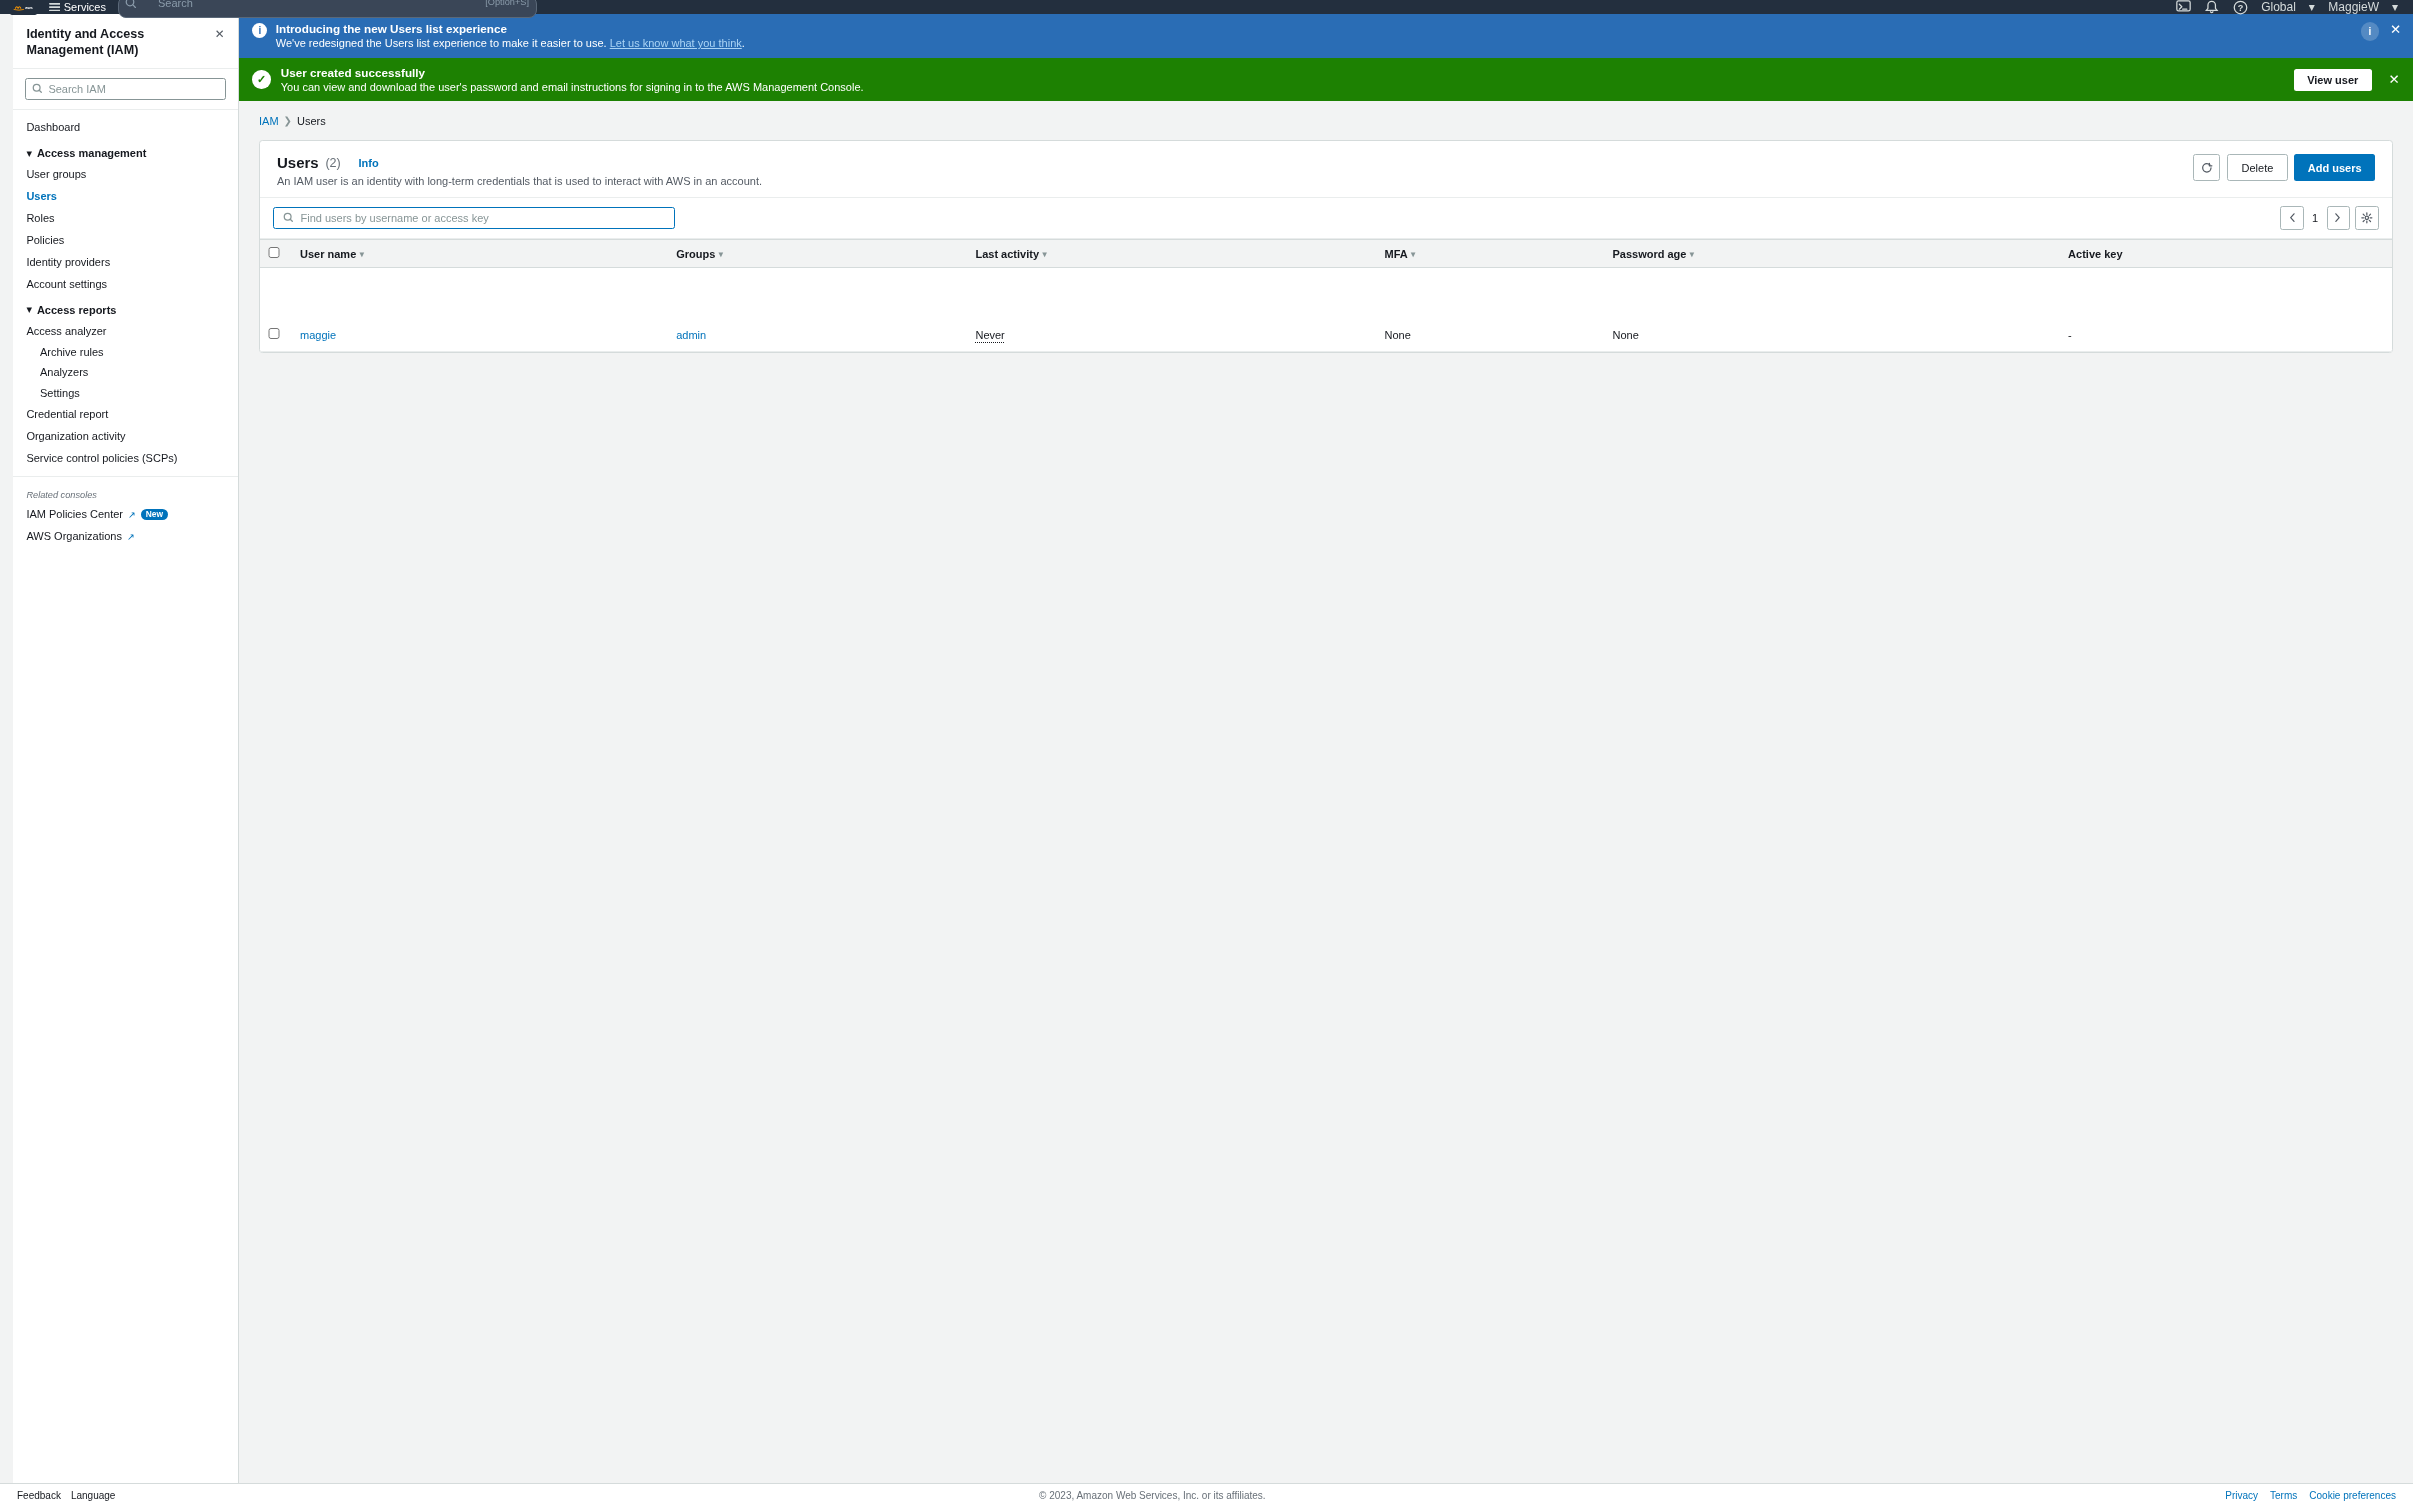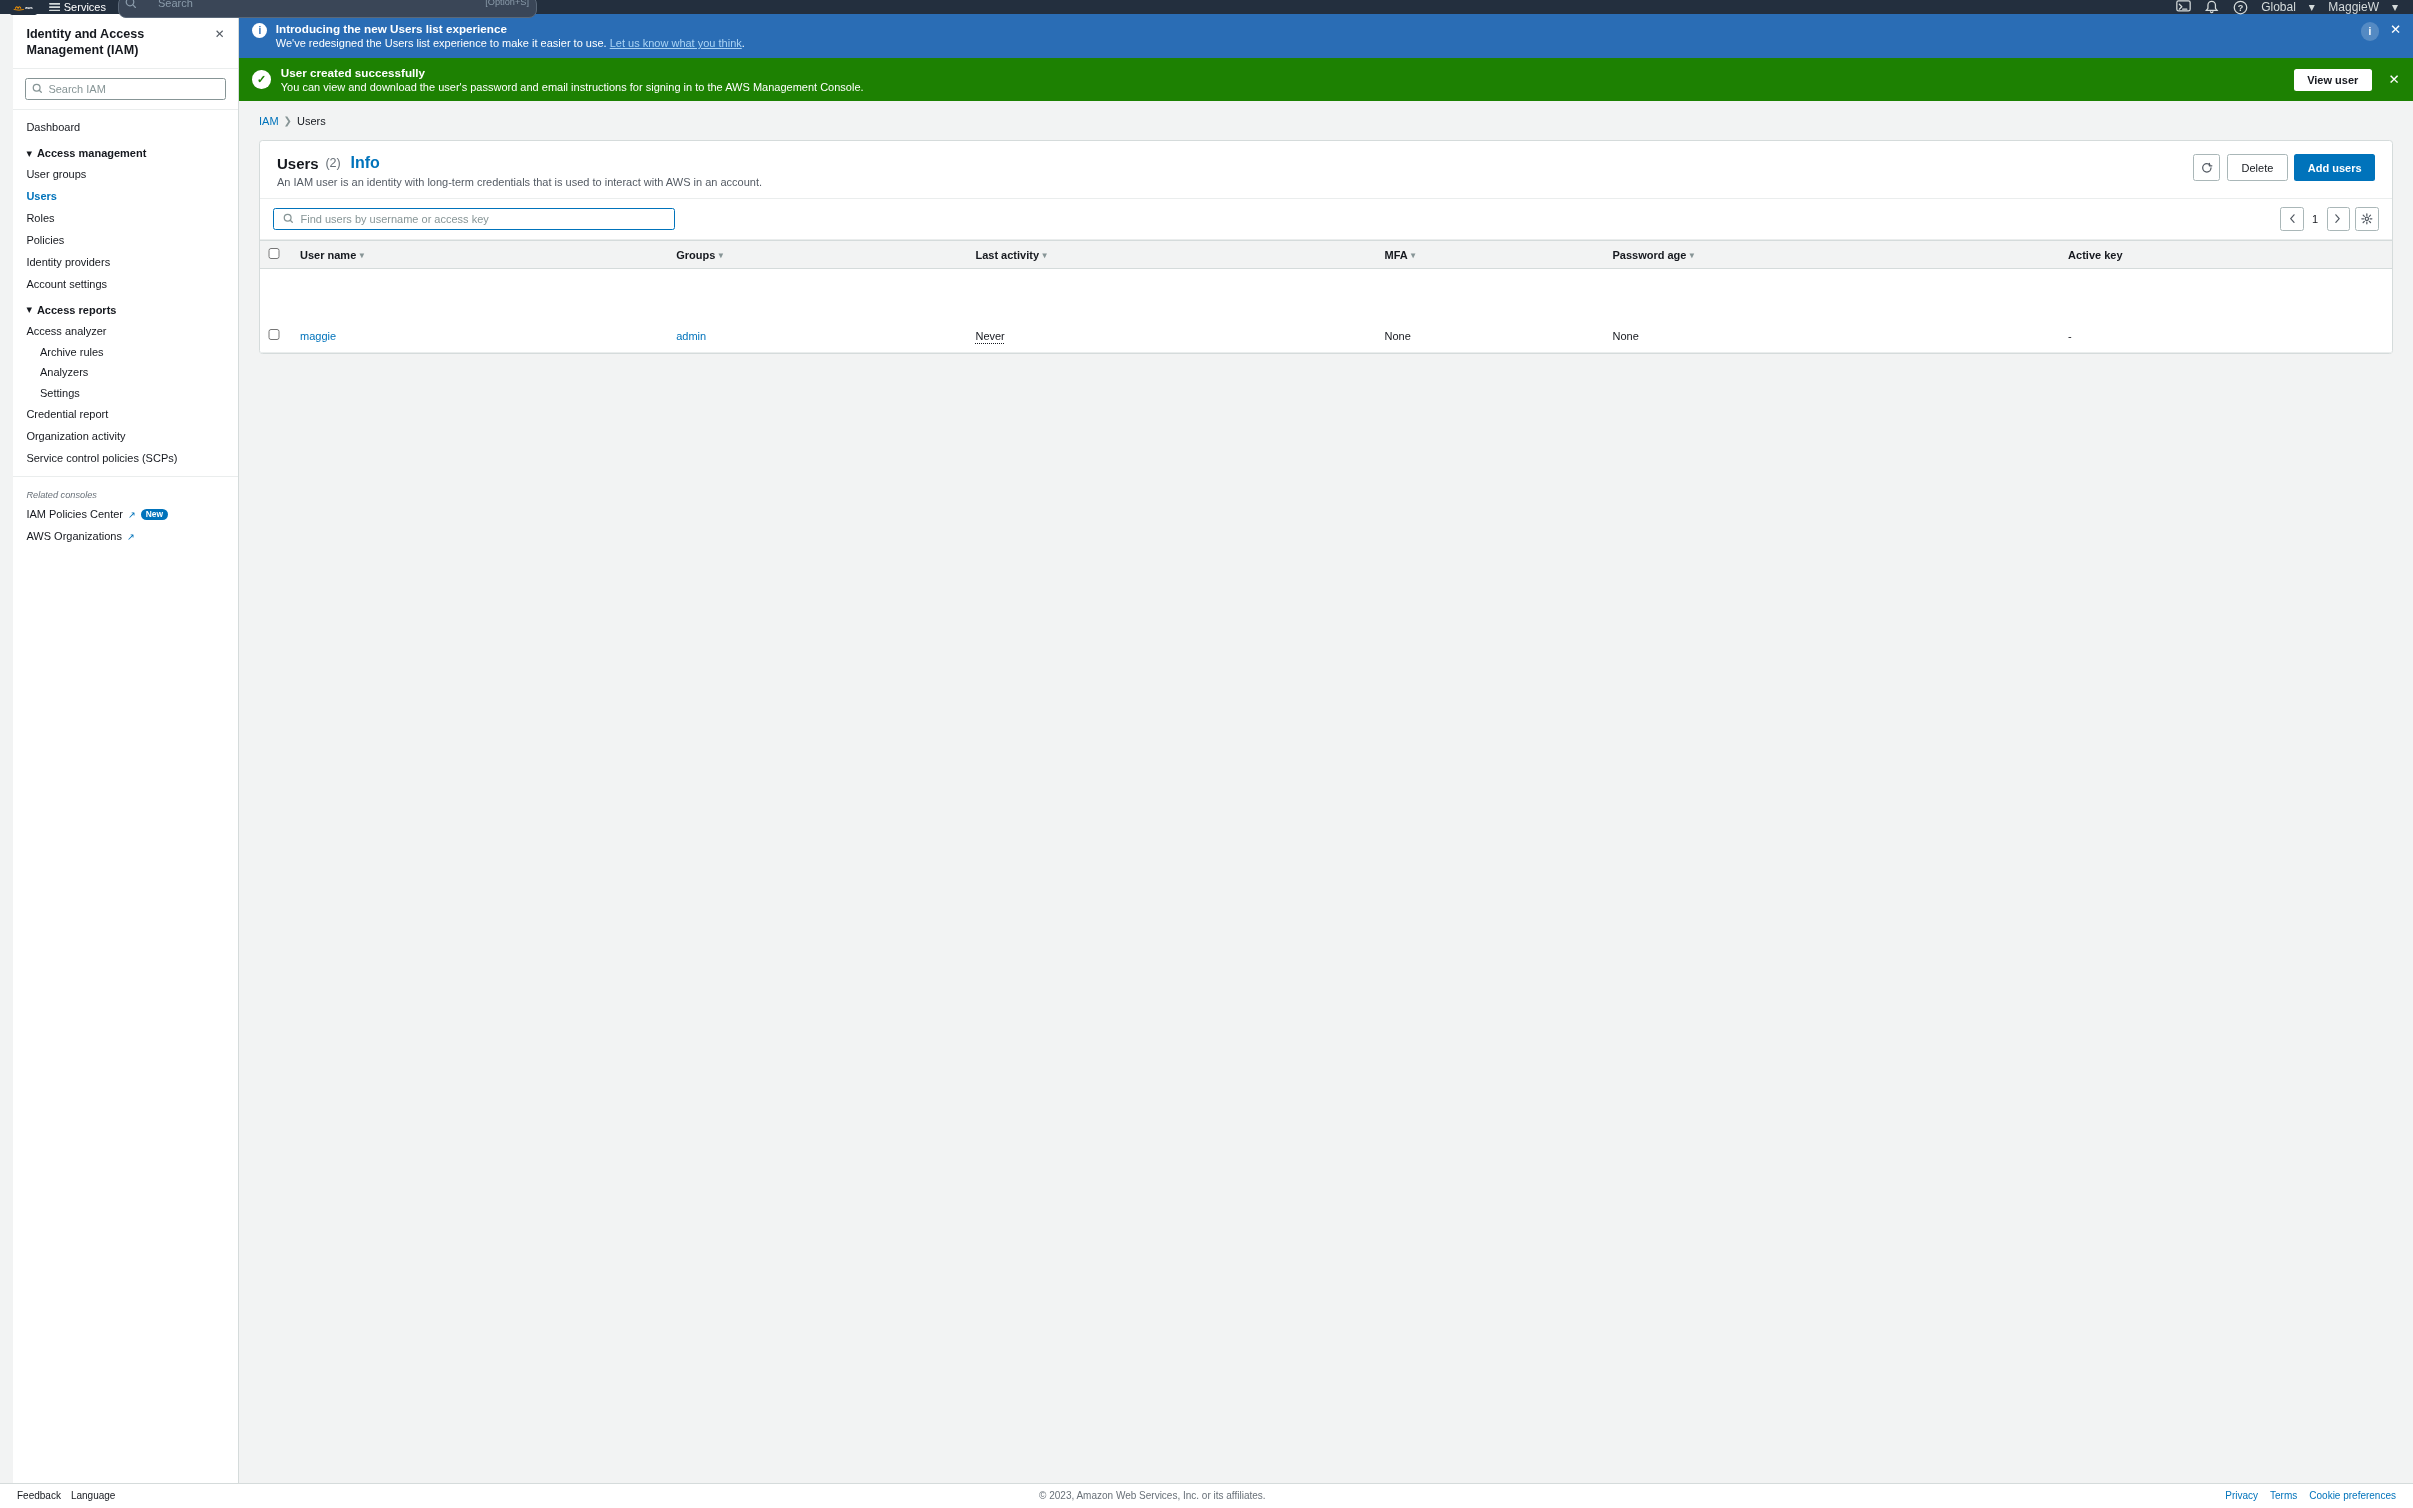--- a/index.html
+++ b/index.html
@@ -340,21 +340,21 @@
     .table-title-area { flex: 1; }
     .table-title {
       font-size: 15px;
       font-weight: 700;
       color: #16191f;
       display: flex;
       align-items: center;
       gap: 6.7px;
     }
     .table-count { font-size: 12.6px; font-weight: 400; color: #687078; }
-    .info-link { color: #0073bb; font-size: 16px; cursor: pointer; margin-left: 3px; text-align: right; }
+    .info-link { color: #0073bb; font-size: 11px; cursor: pointer; margin-left: 11px; text-align: right; }
     .table-description {
       font-size: 11px;
       color: #545b64;
       margin-top: 3.4px;
     }
     .table-actions {
       display: flex;
       align-items: center;
       gap: 6.7px;
     }

